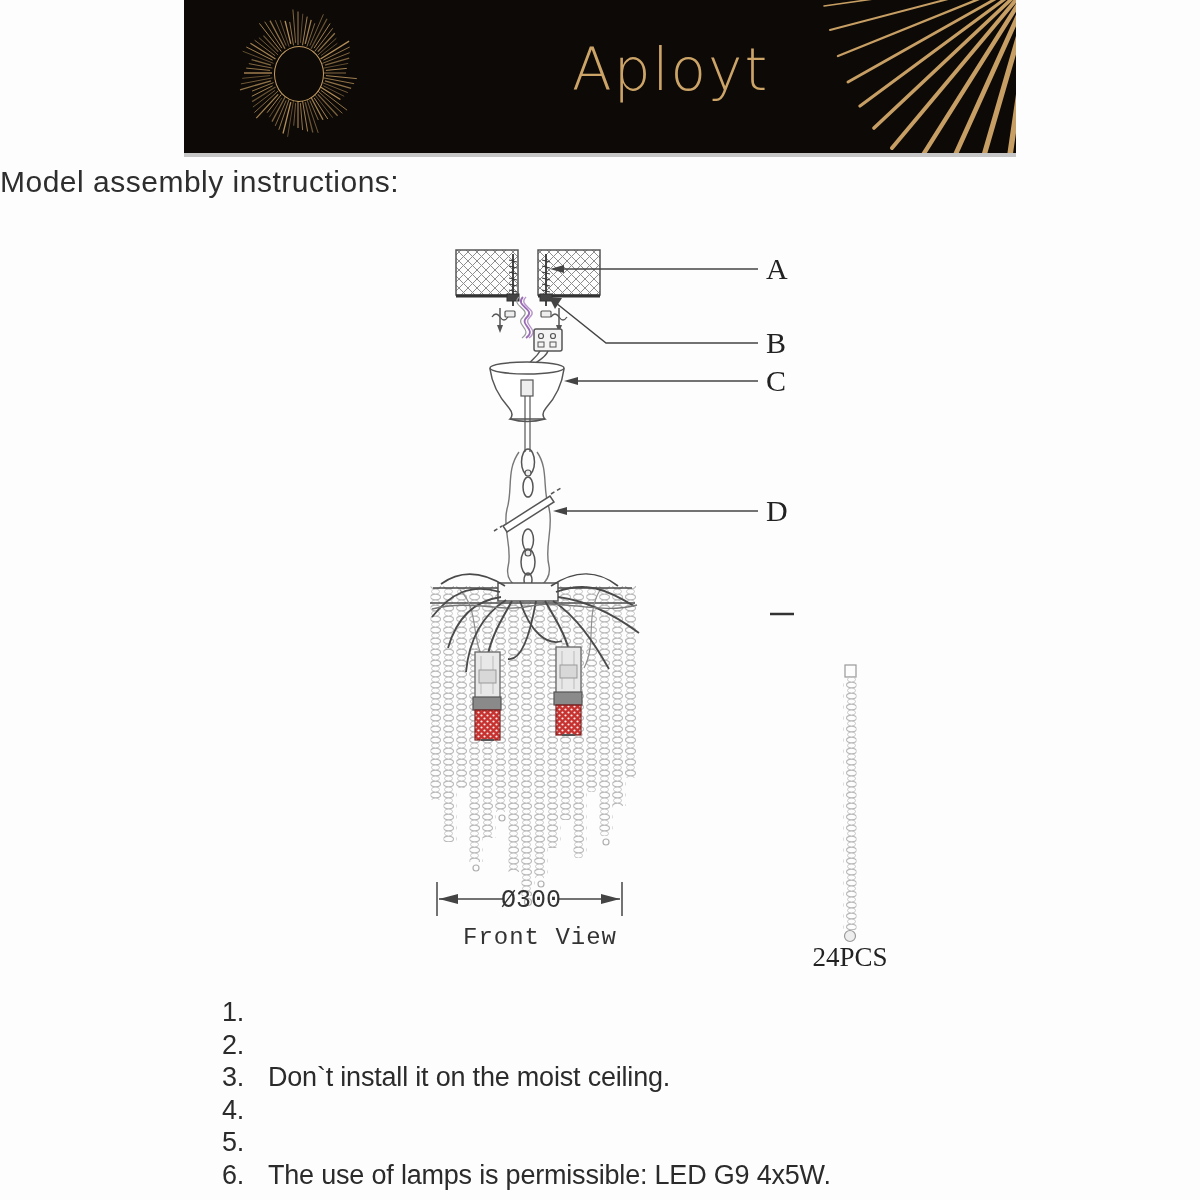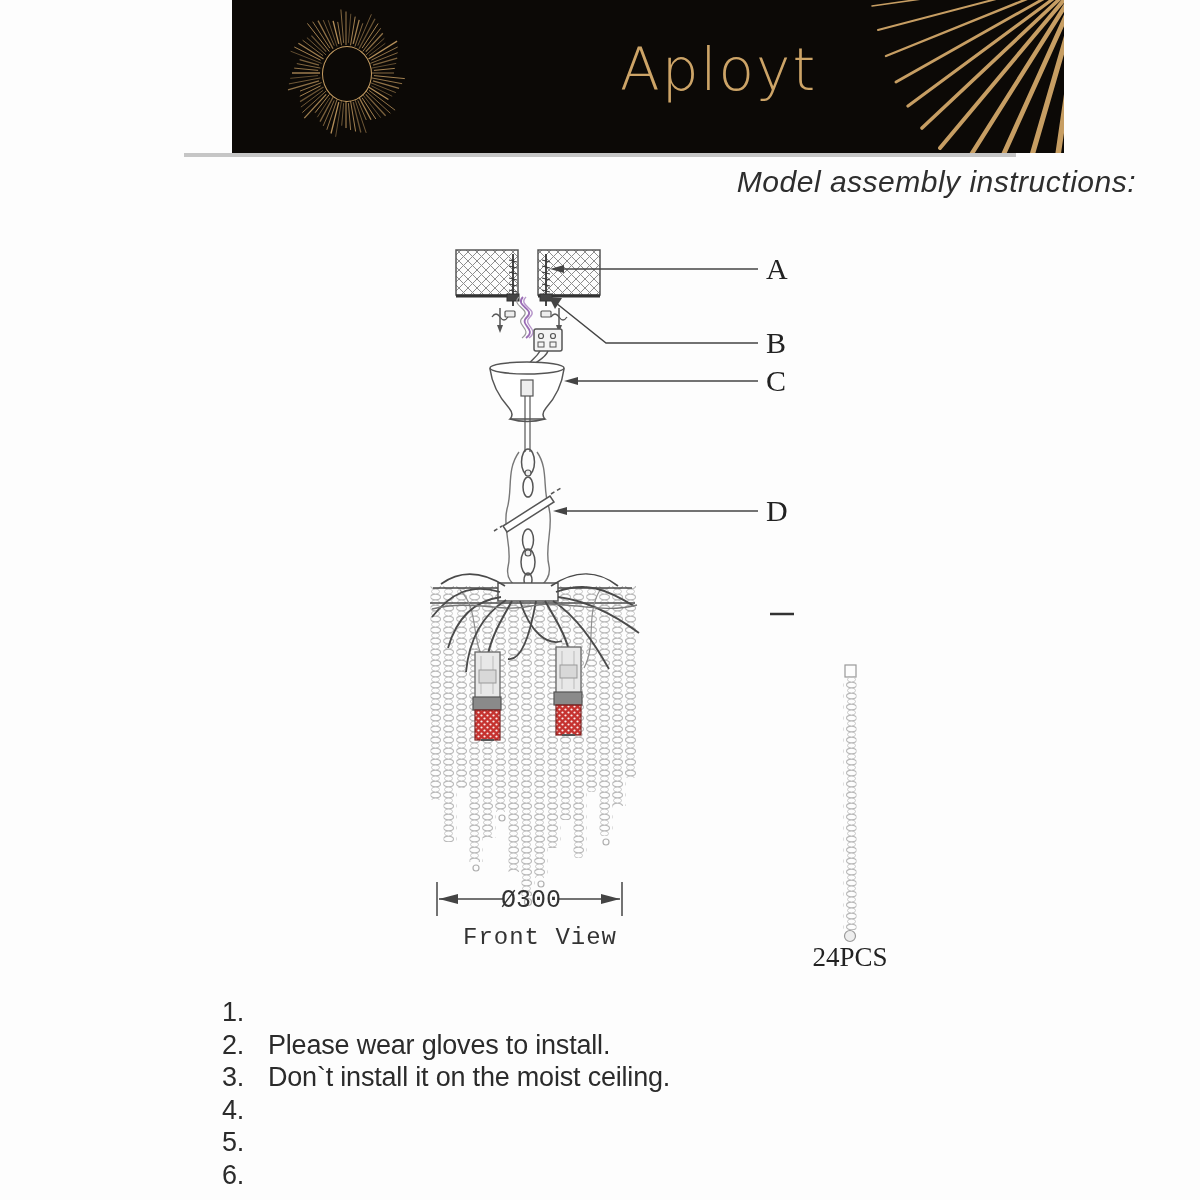--- a/index.html
+++ b/index.html
@@ -4,38 +4,38 @@
 <style>
   html,body{margin:0;padding:0;}
   body{
     width:1200px;height:1200px;position:relative;
     background:#fdfdfd;overflow:hidden;
     font-family:"Liberation Sans",sans-serif;color:#2d2d2d;
   }
   
   .banner{
     position:absolute;left:184px;top:0;width:832px;height:153px;
-    background:#0c0906;overflow:hidden;margin-left:48px;
+    background:#0c0906;overflow:hidden;
   }
   .banner-underline{
     position:absolute;left:184px;top:153px;width:832px;height:4px;
     background:#c6c6c6;
   }
   .banner svg{position:absolute;left:0;top:0;}
   .sun-core{
     position:absolute;left:90px;top:46px;width:48px;height:54px;
     border-radius:50%;background:#0c0906;border:1.5px solid #c79e63;
   }
   .brand{
     position:absolute;left:388px;top:36px;
     font-family:"DejaVu Sans","Liberation Sans",sans-serif;
     font-weight:200;font-size:58px;letter-spacing:2px;color:#cda467;
   }
   
-  .title-block{position:absolute;left:0;top:164px;width:1136px;text-align:right;font-style:italic;}
+  .title-block{position:absolute;left:0;top:164px;width:1136px;text-align:left;}
   .title-line{font-size:30px;line-height:35px;color:#2e2e2e;letter-spacing:.5px;}
   
   .diagram{position:absolute;left:0;top:0;width:1200px;height:1200px;}
   .cadtext{font-family:"Liberation Mono",monospace;fill:#333;}
   .cadlabel{font-family:"Liberation Serif",serif;fill:#222;}
   
   .instructions{position:absolute;left:222px;top:996px;width:820px;}
   .instr-row{display:flex;align-items:baseline;font-size:27px;line-height:32.6px;color:#2b2b2b;letter-spacing:-0.2px;}
   .instr-num{width:46px;flex:0 0 46px;}
   .instr-text{white-space:nowrap;}
@@ -335,28 +335,28 @@
   </g>
   <text class="cadlabel" font-size="27" x="850" y="966" text-anchor="middle">24PCS</text>
 </svg>
 
 <div class="instructions">
   <div class="instr-row">
     <span class="instr-num">1.</span>
   </div>
   <div class="instr-row">
     <span class="instr-num">2.</span>
-    <span class="instr-text">Please wear gloves to install.</span>
   </div>
   <div class="instr-row">
     <span class="instr-num">3.</span>
     <span class="instr-text">Don`t install it on the moist ceiling.</span>
   </div>
   <div class="instr-row">
     <span class="instr-num">4.</span>
   </div>
   <div class="instr-row">
     <span class="instr-num">5.</span>
   </div>
   <div class="instr-row">
     <span class="instr-num">6.</span>
+    <span class="instr-text">The use of lamps is permissible: LED G9 4x5W.</span>
   </div>
 </div>
 
 </body></html>

